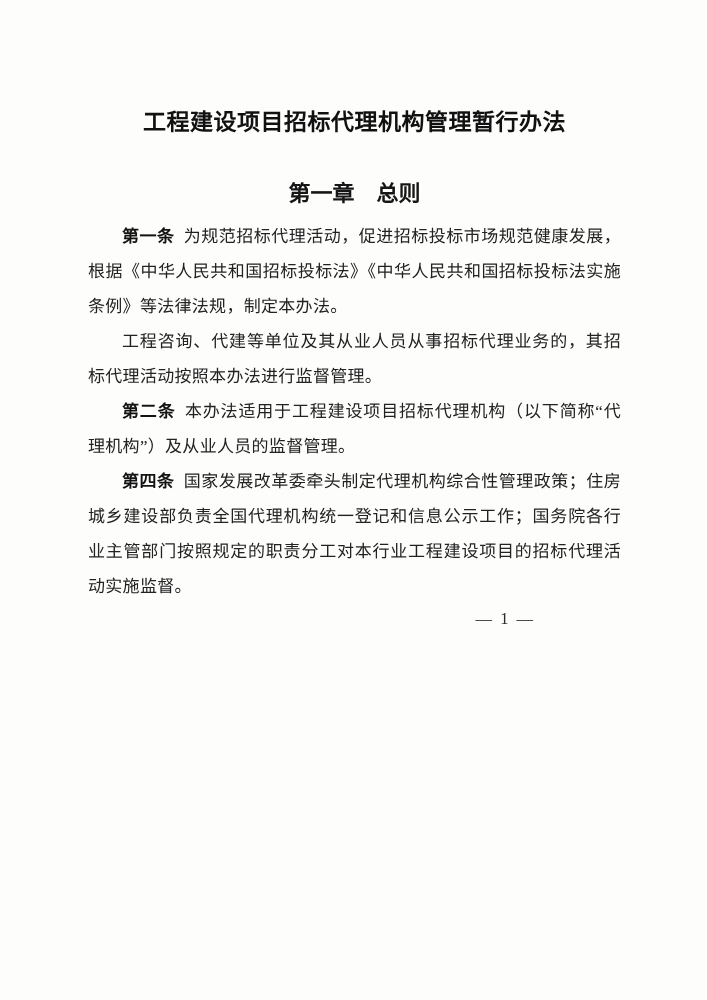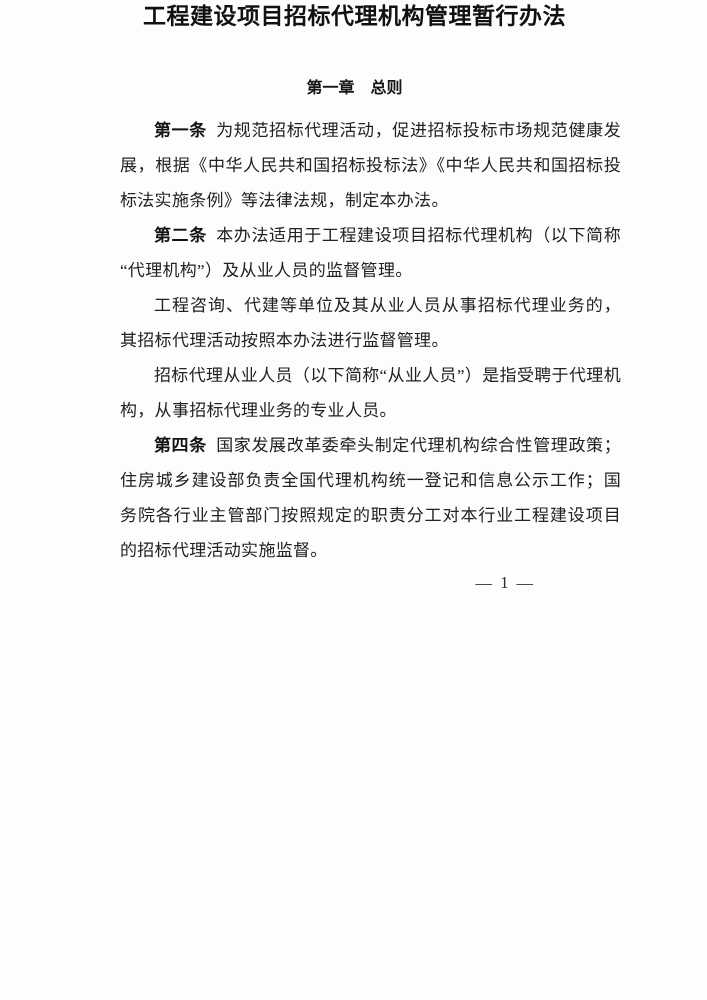--- a/index.html
+++ b/index.html
@@ -11,40 +11,40 @@
     margin: 0 auto;
     background: #fdfdfc;
     color: #1c1c1c;
     font-family: "Liberation Serif", "DejaVu Serif", serif;
     overflow: hidden;
   }
   .content {
     padding: 0 86px 0 88px;
   }
   .doc-title {
+    margin-top: 106px;
     font-family: "Liberation Sans", "DejaVu Sans", sans-serif;
     font-size: 23px;
     font-weight: 800;
     letter-spacing: 0.5px;
     text-align: center;
     line-height: 32px;
     color: #111;
   }
   .chapter-heading {
     margin-top: 44px;
     font-family: "Liberation Sans", "DejaVu Sans", sans-serif;
-    font-size: 16px;
+    font-size: 22px;
     font-weight: 800;
     text-align: center;
     line-height: 24px;
     color: #161616;
   }
   .body-text {
     margin-top: 13px;
-    margin-left: 32px;
   }
   .body-text p {
     font-size: 17px;
     line-height: 35px;
     text-align: justify;
     text-indent: 2em;
     letter-spacing: 0.3px;
     color: #222;
   }
   .lead {
@@ -71,27 +71,26 @@
   <div class="content">
 
     <h1 class="doc-title">工程建设项目招标代理机构管理暂行办法</h1>
 
     <h2 class="chapter-heading">第一章　总则</h2>
 
     <div class="body-text">
 
       <p><span class="lead">第一条</span><span>为规范招标代理活动，促进招标投标市场规范健康发展，根据《中华人民共和国招标投标法》《中华人民共和国招标投标法实施条例》等法律法规，制定本办法。</span></p>
 
+      <p><span>工程咨询、代建等单位及其从业人员从事招标代理业务的，其招标代理活动按照本办法进行监督管理。</span></p>
+
       <p><span class="lead">第二条</span><span>本办法适用于工程建设项目招标代理机构（以下简称“代理机构”）及从业人员的监督管理。</span></p>
-
-      <p><span>工程咨询、代建等单位及其从业人员从事招标代理业务的，其招标代理活动按照本办法进行监督管理。</span></p>
 
 
 
-      <p><span>招标代理从业人员（以下简称“从业人员”）是指受聘于代理机构，从事招标代理业务的专业人员。</span></p>
 
       <p><span class="lead">第四条</span><span>国家发展改革委牵头制定代理机构综合性管理政策；住房城乡建设部负责全国代理机构统一登记和信息公示工作；国务院各行业主管部门按照规定的职责分工对本行业工程建设项目的招标代理活动实施监督。</span></p>
 
     </div>
 
     <div class="page-number">— 1 —</div>
 
   </div>
 </div>
 

